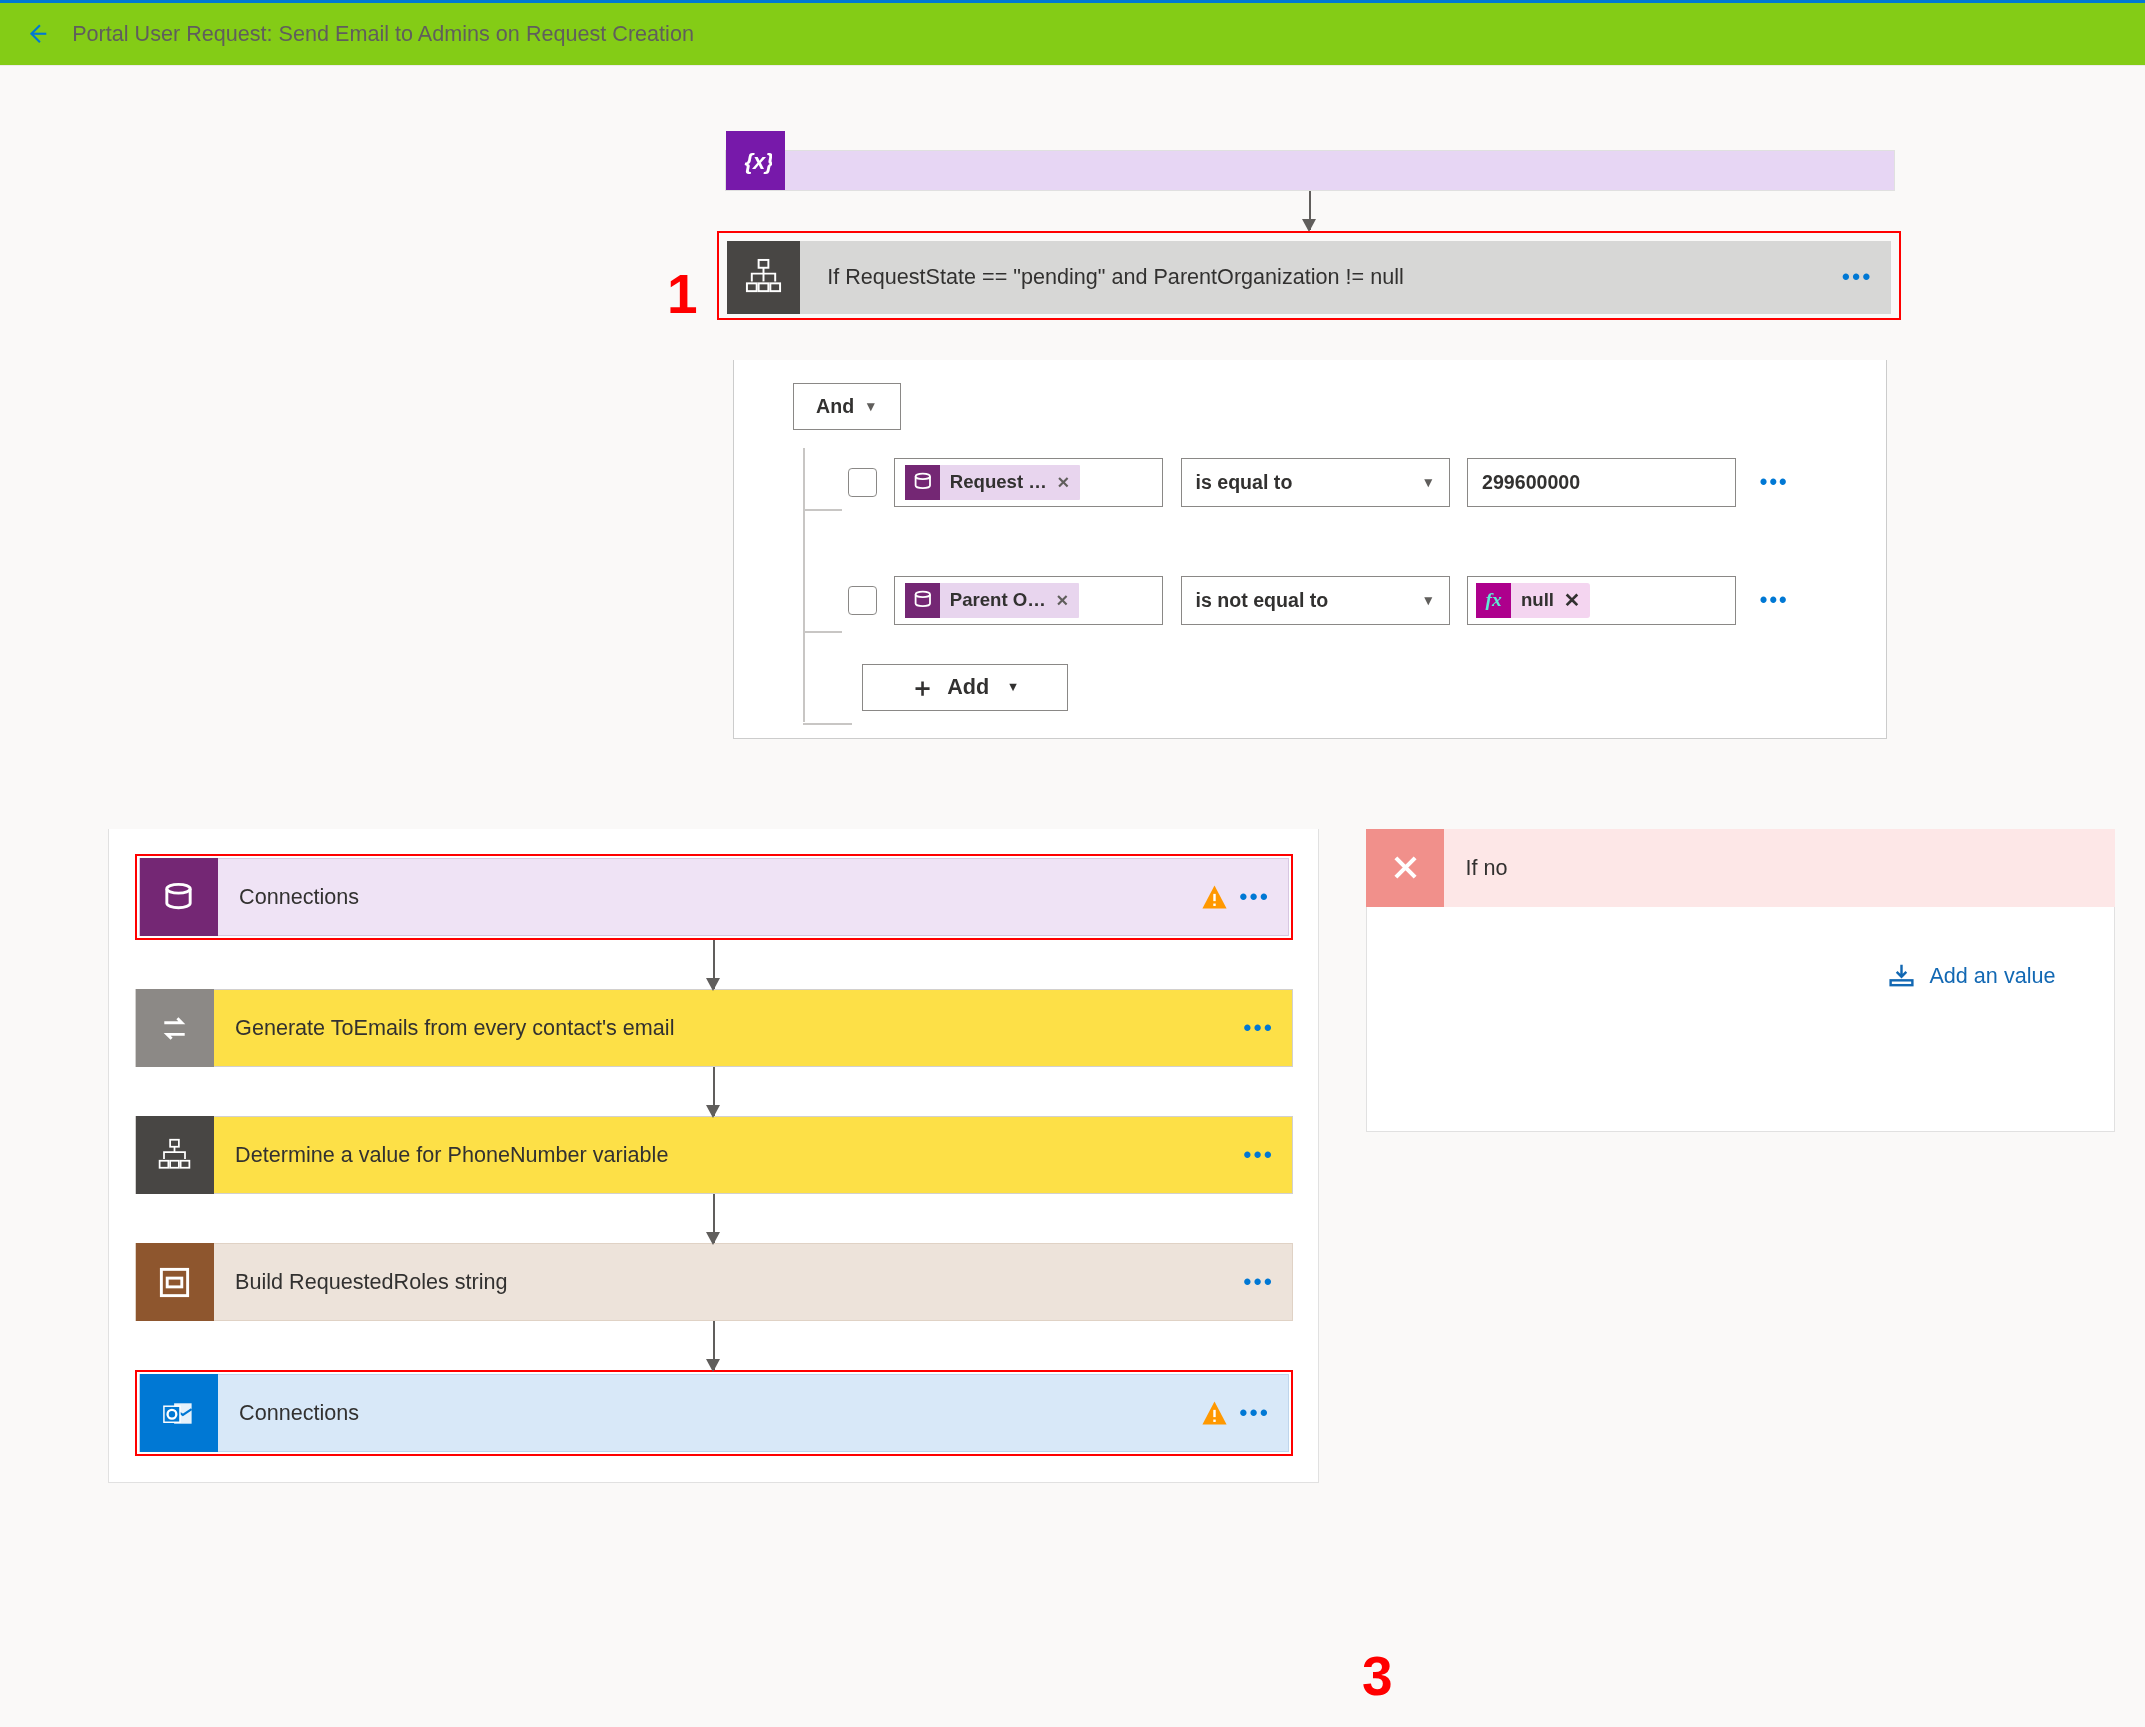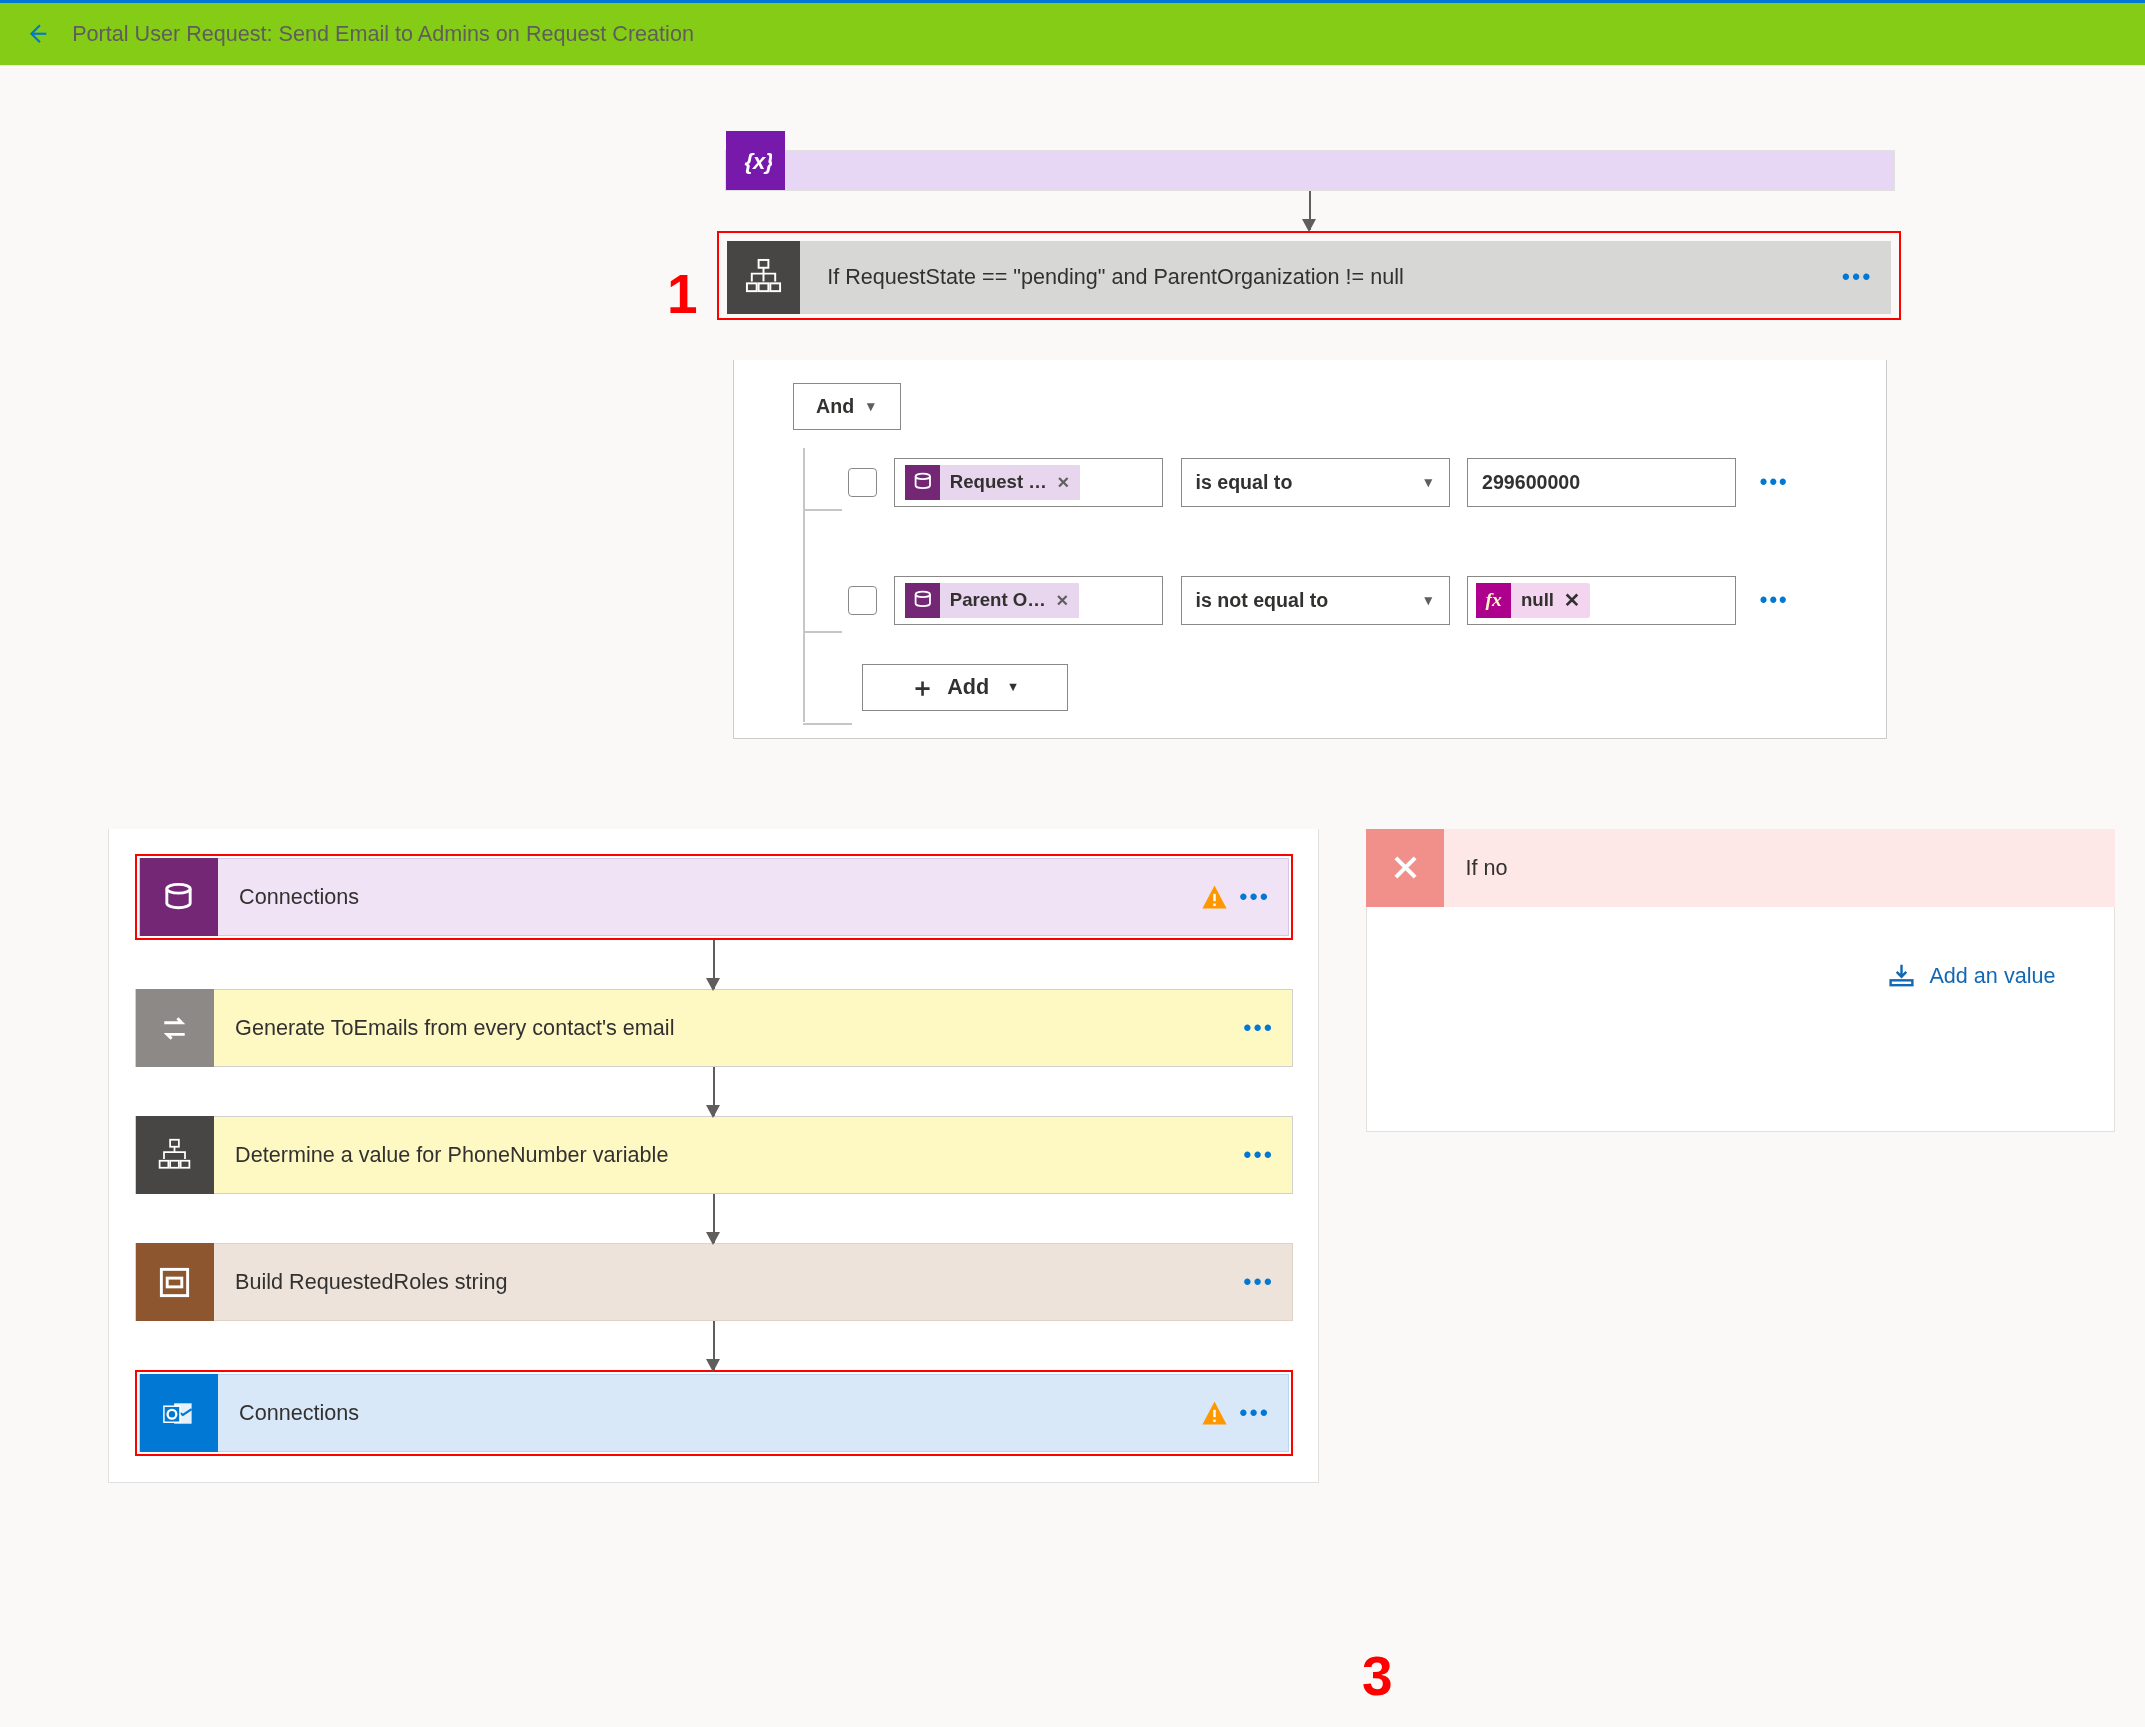--- a/index.html
+++ b/index.html
@@ -130,21 +130,21 @@
   .token-dv .ti{
     width:35px;height:35px;background:#742774;
     display:flex;align-items:center;justify-content:center;color:#fff;
   }
   .token-dv .tl{font-size:18.6px;color:#323130;white-space:nowrap;overflow:hidden;text-overflow:ellipsis;max-width:137px;}
   .token-dv .tx{color:#605e5c;font-size:15.7px;cursor:pointer;}
 
   .token-fx {
     display:inline-flex;align-items:center;gap:9.8px;background:#f4d5f0;height:35px;border-radius:2.9px;padding-right:9.8px;
   }
-  .token-fx .ti{width:35px;height:35px;background:#ad008c;display:flex;align-items:center;justify-content:center;color:#fef9c3;font-style:italic;font-family:serif;}
+  .token-fx .ti{width:35px;height:35px;background:#ad008c;display:flex;align-items:center;justify-content:center;color:#5eead4;font-style:italic;font-family:serif;}
   .token-fx .tl{font-size:18.6px;}
 
   .op {
     width:269px;height:49px;border:1px solid #8a8886;background:#fff;
     display:flex;align-items:center;padding:0 13.7px;font-size:19.6px;color:#323130;cursor:pointer;
   }
   .op .sp{flex:1;}
   .op .chev{font-size:13.7px;color:#605e5c;}
   .val {
     width:269px;height:49px;border:1px solid #8a8886;background:#fff;
@@ -181,21 +181,21 @@
     margin:0 auto;
     width:100%;
   }
   .step .sicon{ width:78px;height:78px;display:flex;align-items:center;justify-content:center;}
   .step .slabel{ flex:1; margin-left:21.6px; font-size:21.6px;}
   .step .warn{ color:#ff8c00;font-size:25.5px;margin-right:9.8px;}
   .step .dots2{ color:#0078d4;font-size:23.5px;letter-spacing:2px;cursor:pointer;margin-right:17.6px;}
 
   .bg-purple{ background:#efe3f5; border:1px solid #d7c7e2;}
   .ic-purple{ background:#742774; color:#fff;}
-  .bg-gray  { background:#fef9c3; border:1px solid #d2d0ce;}
+  .bg-gray  { background:#fde047; border:1px solid #d2d0ce;}
   .ic-dark  { background:#484644; color:#fff;}
   .ic-gray  { background:#8c8986; color:#fff;}
   .bg-tan   { background:#ede3da; border:1px solid #e0d2c5;}
   .ic-brown { background:#8e562e; color:#fff;}
   .bg-blue  { background:#d8e8f8; border:1px solid #bed5ec;}
   .ic-blue  { background:#0078d4; color:#fff;}
 
   .redbox{ border:2.9px solid #ff0000; padding:2px;}
 
   .arrow-mini{ position:relative; width:2px;height:49px;background:#605e5c;margin:0 auto;}

